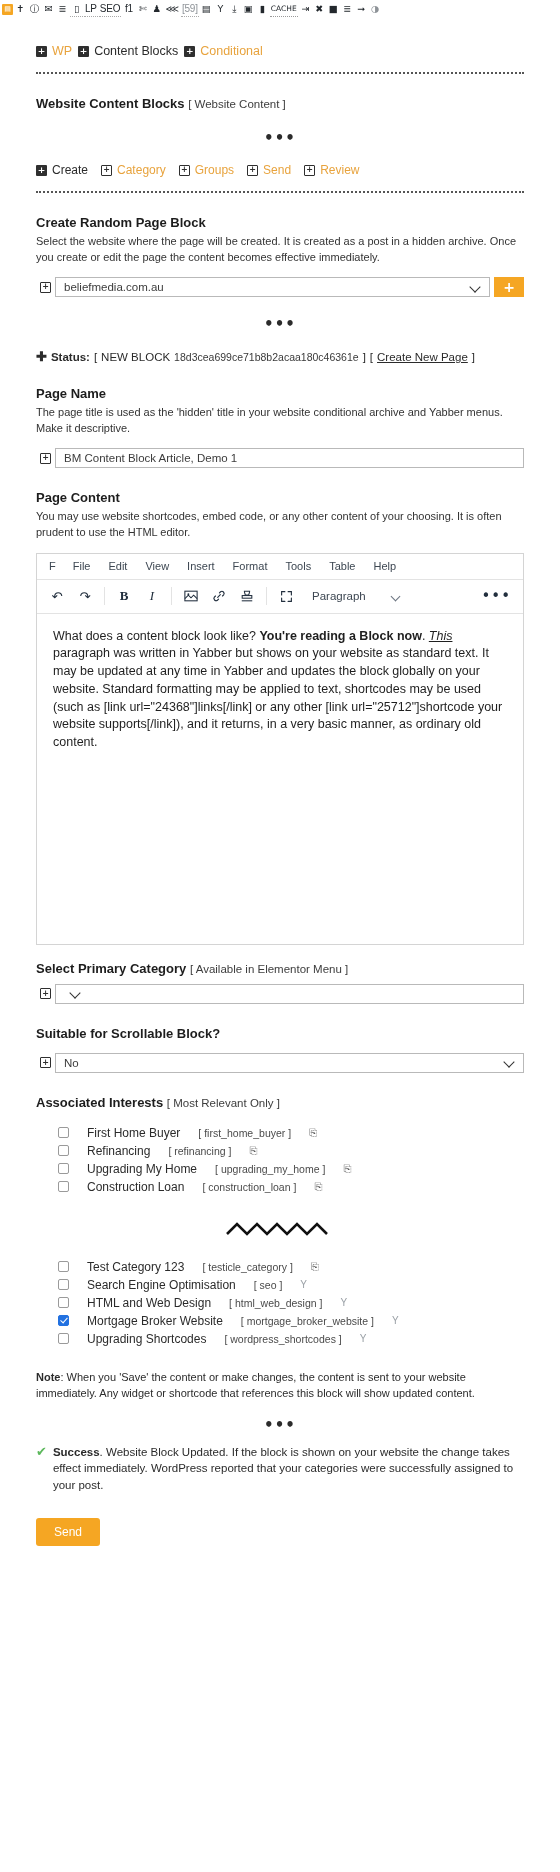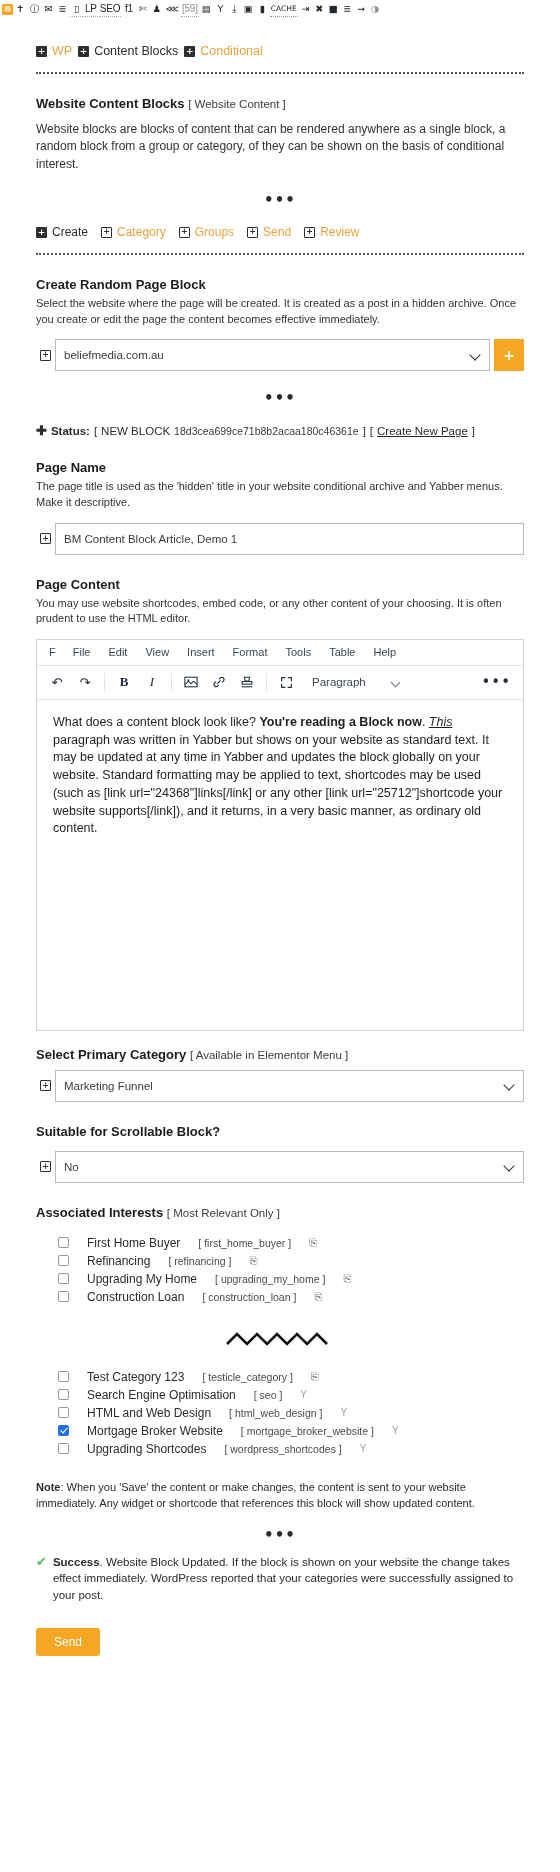--- a/index.html
+++ b/index.html
@@ -103,21 +103,21 @@
 
   
   .fieldrow {
     display: flex; align-items: stretch; margin-top: 12px;
   }
   .fld-icon {
     width: 19px; min-width:19px; display:flex; align-items:center; justify-content:center;
   }
   .selectbox, .textbox {
     flex: 1;
-    height: 32px;
+    height: 20px;
     border: 1px solid #b9b9b9;
     background: #fff;
     font-size: 11.5px;
     color: #3c3c3c;
     padding: 0 8px;
     display: flex;
     align-items: center;
     position: relative;
     font-family: "Liberation Sans", sans-serif;
   }
@@ -304,21 +304,20 @@
     </span>
   </div>
 
   <div class="dotline"></div>
 
   
   <h2 class="sect">
     <span>Website Content Blocks</span>
     <span class="sub">[ Website Content ]</span>
   </h2>
-  <p class="body">Website blocks are blocks of content that can be rendered anywhere as a single block, a random block from a group or category, of they can be shown on the basis of conditional interest.</p>
 
   <div class="dots3">•••</div>
 
   
   <div class="tabrow">
     <span class="crumb">
       <span class="plusbox">+</span>
       <span class="crumb-label dark">Create</span>
     </span>
     <span class="crumb">
@@ -446,21 +445,20 @@
   
   <h2 class="sect" style="margin-top:16px;">
     <span>Select Primary Category</span>
     <span class="sub">[ Available in Elementor Menu ]</span>
   </h2>
   <div class="fieldrow" style="margin-top:8px;">
     <span class="fld-icon">
       <span class="plusbox hollow">+</span>
     </span>
     <div class="selectbox">
-      <span class="val">Marketing Funnel</span>
       <span class="chev"></span>
     </div>
   </div>
 
   
   <h2 class="sect">Suitable for Scrollable Block?</h2>
   <div class="fieldrow">
     <span class="fld-icon">
       <span class="plusbox hollow">+</span>
     </span>

